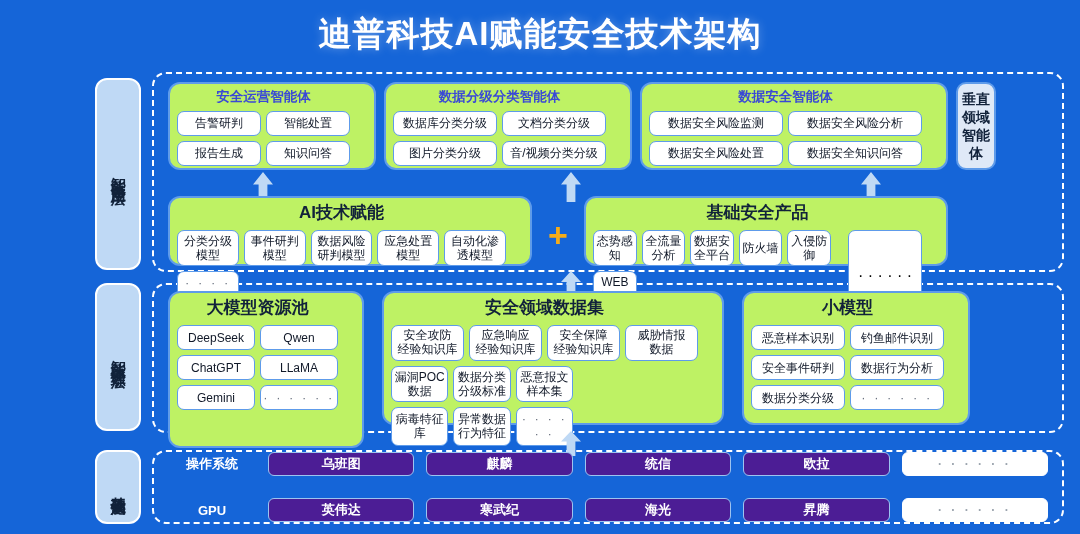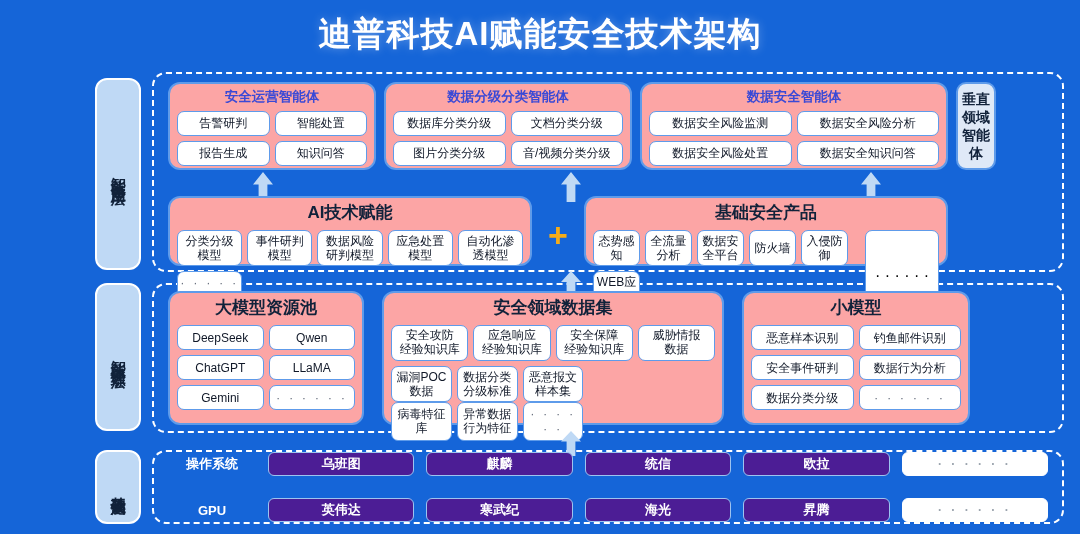--- a/index.html
+++ b/index.html
@@ -39,22 +39,22 @@
     position: absolute;
     border: 2px dashed #ffffff; border-radius: 14px;
   }
   .layer-app   { left: 152px; top: 72px;  width: 912px; height: 200px; }
   .layer-train { left: 152px; top: 283px; width: 912px; height: 150px; }
   .layer-infra { left: 152px; top: 450px; width: 912px; height: 74px; }
 
   
   .panel {
     position: absolute;
-    background: #fca5a5; border: 2px solid #5e9bea; border-radius: 12px;
-    padding: 4px 7px 7px 7px;
+    background: #bef264; border: 2px solid #5e9bea; border-radius: 12px;
+    padding: 4px 24px 7px 7px;
   }
   .panel-title {
     text-align: center; font-weight: bold; font-size: 13.5px;
     color: #3a49d6; margin-bottom: 5px; line-height: 1.3;
   }
   .panel-title.dark { color: #11223a; font-size: 17px; margin-bottom: 6px; }
 
   .grid { display: grid; gap: 5px; }
   .g2 { grid-template-columns: 1fr 1fr; }
   .g3 { grid-template-columns: 1fr 1fr 1fr 1fr 1fr; }
@@ -92,21 +92,21 @@
     width: 74px; background: #ffffff; border: 1.6px solid #5e9bea;
     border-radius: 7px; display: flex; align-items: center; justify-content: center;
   }
 
   .plus {
     position: absolute; left: 548px; top: 218px;
     font-size: 34px; font-weight: bold; color: #f5ac18; line-height: 1;
   }
 
   
-  .p-llm-pool { left: 168px; top: 291px; width: 196px; height: 134px; }
+  .p-llm-pool { left: 168px; top: 291px; width: 196px; height: 157px; }
   .p-dataset  { left: 382px; top: 291px; width: 342px; height: 134px; }
   .p-small    { left: 742px; top: 291px; width: 228px; height: 134px; }
 
   
   .infra-rows {
     position: absolute; left: 162px; top: 456px; width: 892px; height: 62px;
     display: flex; flex-direction: column; justify-content: center; gap: 6px;
   }
   .infra-row { display: flex; align-items: center; gap: 12px; padding: 8px 6px; }
   .infra-key {
@@ -234,21 +234,21 @@
 </div>
 
 <div class="panel p-dataset">
   <div class="panel-title dark">安全领域数据集</div>
   <div class="grid g4" style="margin-bottom:5px;">
     <div class="chip two-line">安全攻防<br>经验知识库</div>
     <div class="chip two-line">应急响应<br>经验知识库</div>
     <div class="chip two-line">安全保障<br>经验知识库</div>
     <div class="chip two-line">威胁情报<br>数据</div>
   </div>
-  <div class="grid g3" style="">
+  <div class="grid g3" style="margin-bottom:5px;">
     <div class="chip">漏洞POC数据</div>
     <div class="chip">数据分类分级标准</div>
     <div class="chip">恶意报文样本集</div>
   </div>
   <div class="grid g3">
     <div class="chip">病毒特征库</div>
     <div class="chip">异常数据行为特征</div>
     <div class="chip">
         <span class="dots">· · · · · ·</span>
       </div>

